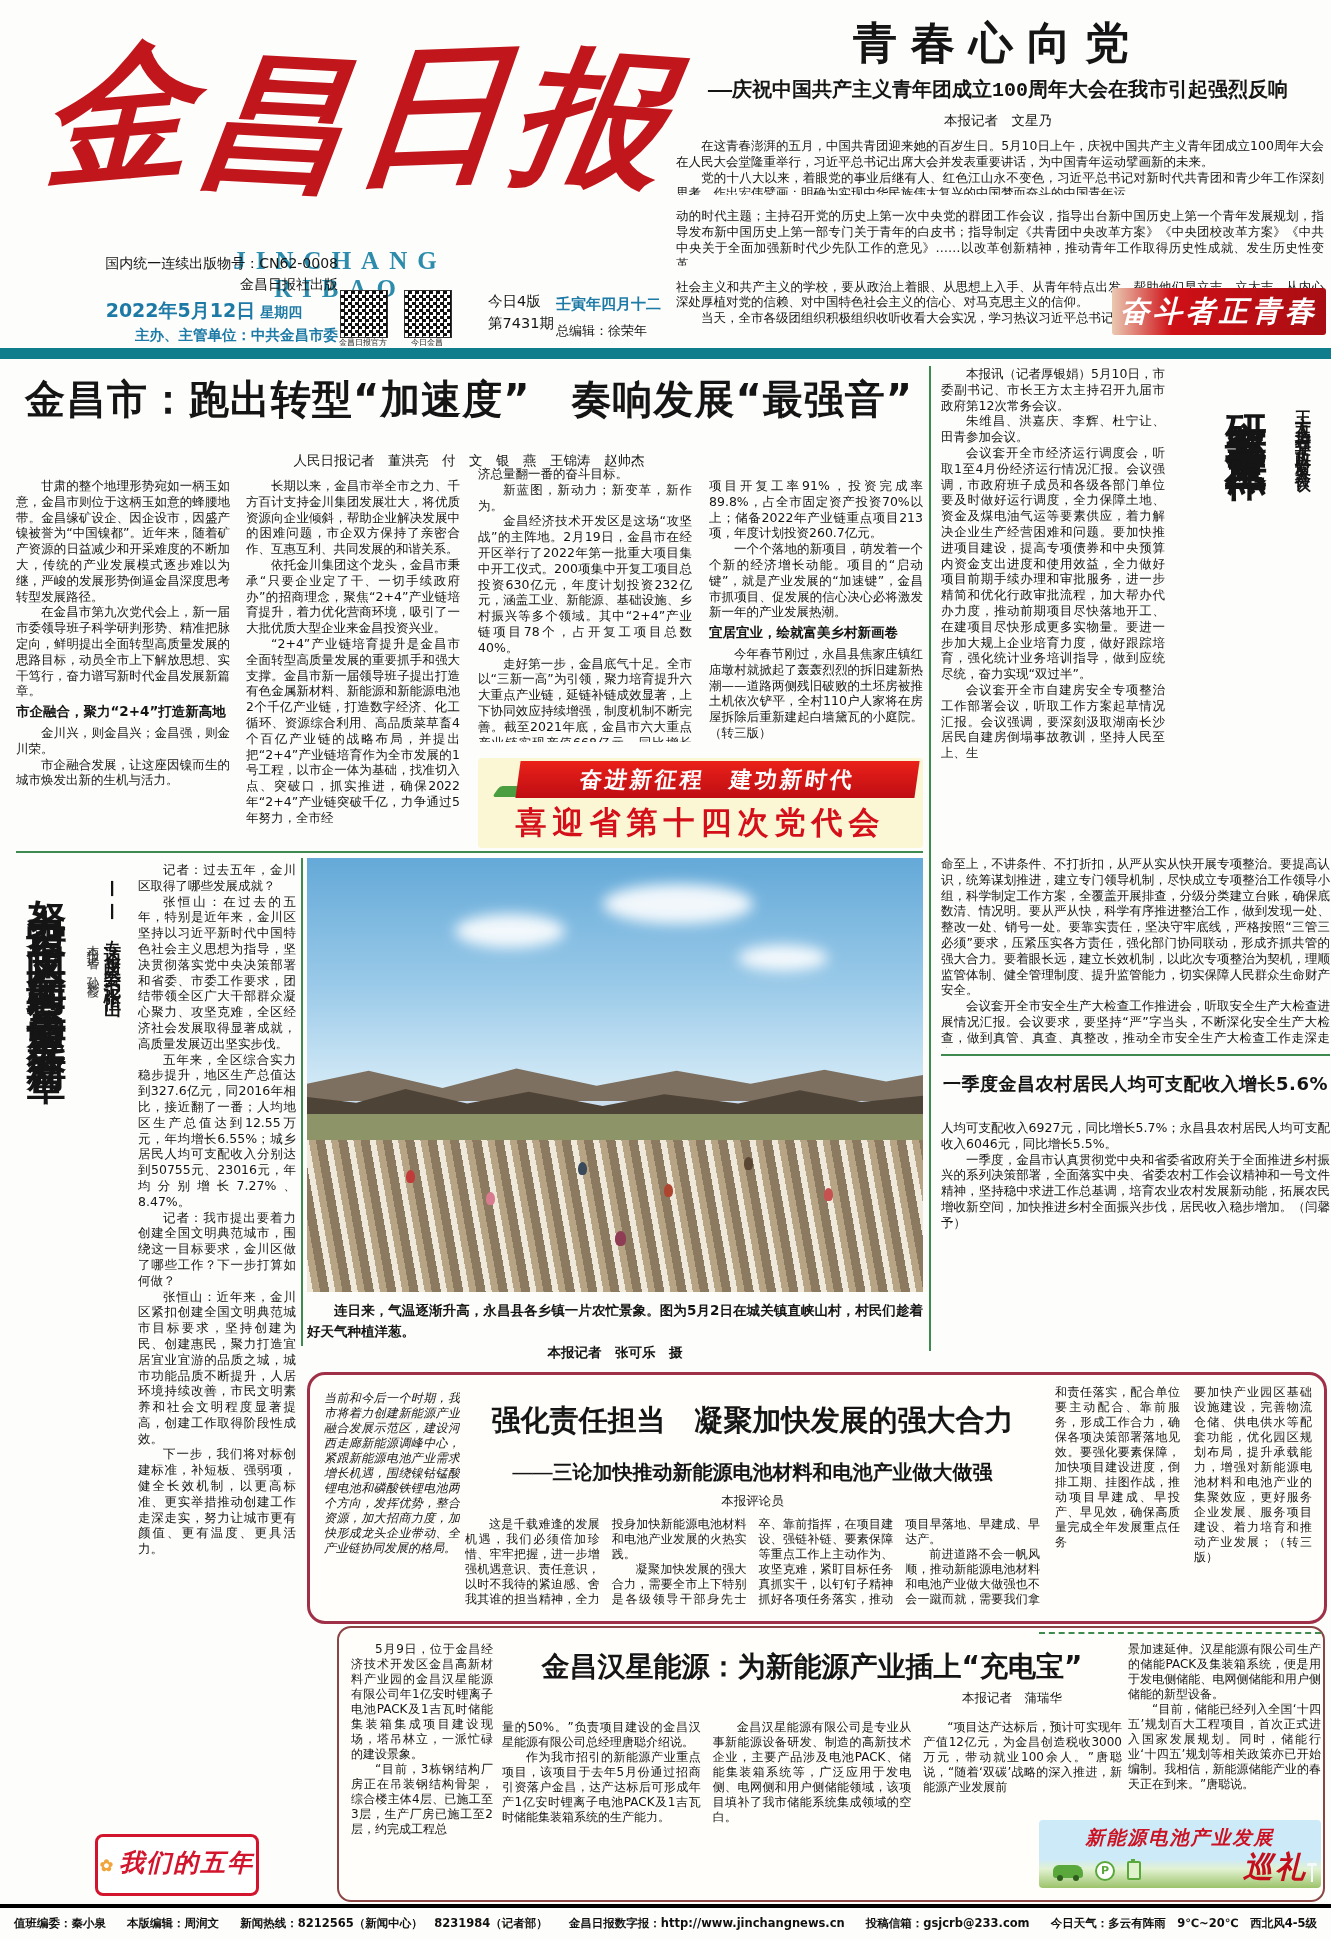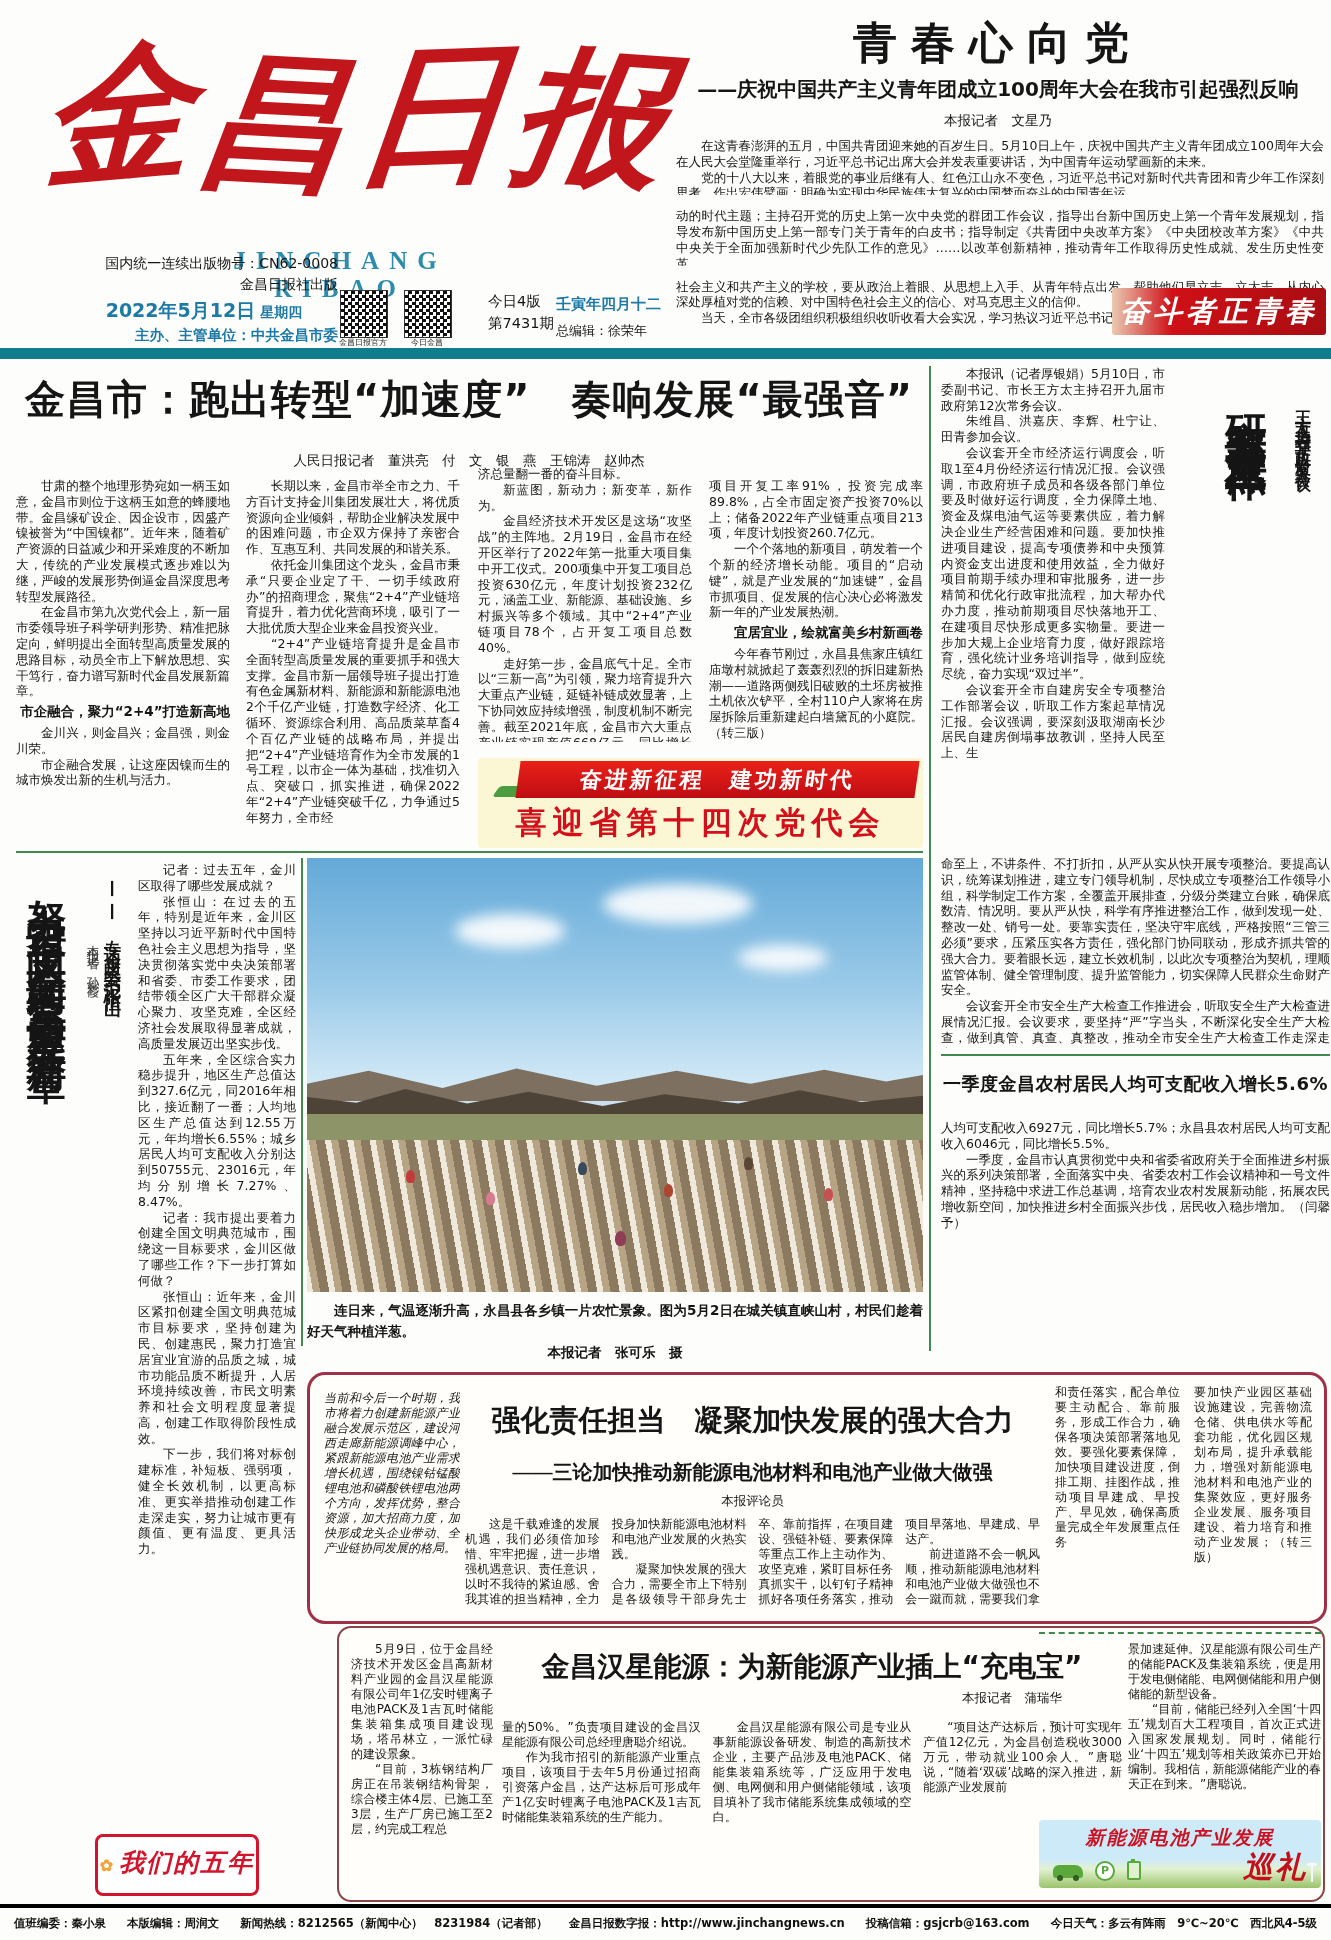--- a/index.html
+++ b/index.html
@@ -18,26 +18,26 @@
         color:#2d8cab;text-align:center;}
   .hsmall{font-size:14px;line-height:21px;text-align:right;}
   .hblue{color:#1d7aa6;font-weight:bold;}
   .qr{width:46px;height:46px;border:1px solid #333;
       background:repeating-conic-gradient(#111 0% 25%,#fff 25% 50%);background-size:7px 7px;}
   .qrlabel{font-size:8px;line-height:10px;text-align:center;color:#222;}
   
   .bt{font-size:12.5px;line-height:15.8px;text-align:justify;overflow:hidden;}
   .bt p{margin:0;text-indent:2em;}
   .bt p.noind{text-indent:0;}
-  .bt p.sub{text-indent:0;text-align:right;font-weight:bold;font-size:13.5px;margin:5px 0;}
+  .bt p.sub{text-indent:0;text-align:left;font-weight:bold;font-size:13.5px;margin:5px 0;}
   .tealbar{background:#0f7d8c;}
   .grule{background:#3f8a4e;}
   
   .t-title{font-size:44px;font-weight:bold;text-align:center;letter-spacing:14px;}
-  .t-sub{font-size:20px;font-weight:bold;text-align:center;}
+  .t-sub{font-size:20px;font-weight:bold;text-align:center;font-family:Liberation Mono, monospace;}
   .t-by{font-size:13.5px;text-align:center;font-family:"Liberation Serif",serif;}
   .cols3{display:flex;gap:13px;}
   .cols3>div{flex:1;}
   .banner-red{background:linear-gradient(90deg,#eac9b2,#cf1017 28%,#a80d12);border-radius:3px;
       color:#fff;font-family:"DejaVu Serif",serif;font-style:italic;font-weight:bold;
       font-size:29px;letter-spacing:4px;text-align:center;line-height:47px;}
   
   .m-head{font-size:40px;font-weight:bold;text-align:center;letter-spacing:1px;}
   .m-by{font-size:13.5px;text-align:center;font-family:"Liberation Serif",serif;}
   
@@ -317,17 +317,17 @@
   <div class="abs fy" style="left:95px;top:1834px;width:158px;height:56px;">
     <span class="fl">✿</span><span>我们的五年</span>
   </div>
 
   <div class="abs footbar" style="left:0;top:1904px;width:1331px;height:4px;"></div>
   <div class="abs footer" style="left:14px;top:1916px;width:1303px;">
     <span>值班编委：秦小泉</span>
     <span>本版编辑：周润文</span>
     <span>新闻热线：8212565（新闻中心）　8231984（记者部）</span>
     <span>金昌日报数字报：http://www.jinchangnews.cn</span>
-    <span>投稿信箱：gsjcrb@163.com</span>
+    <span>投稿信箱：gsjcrb@233.com</span>
     <span>今日天气：多云有阵雨　9℃~20℃　西北风4-5级</span>
   </div>
 
 </div>
 
 </body></html>

